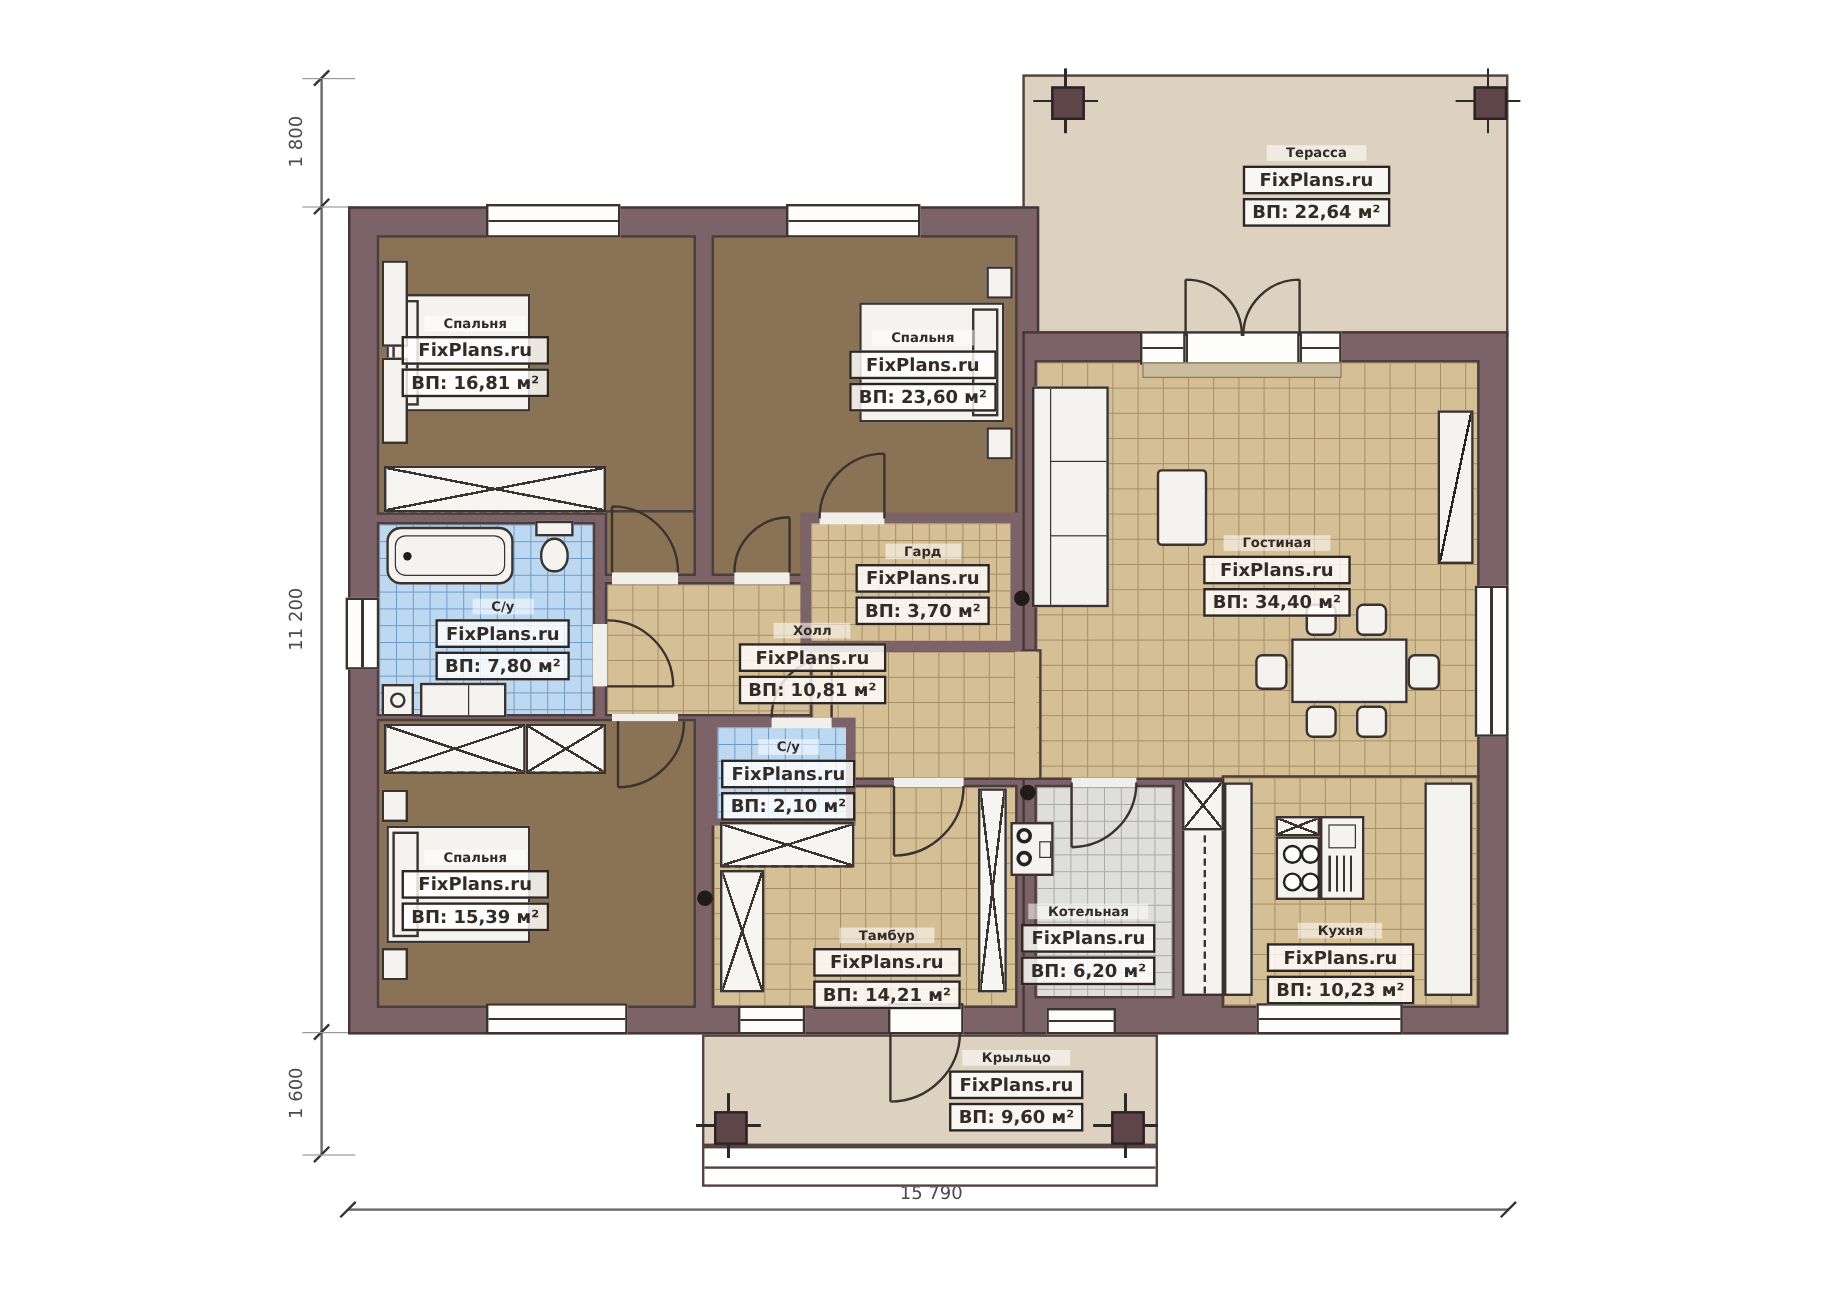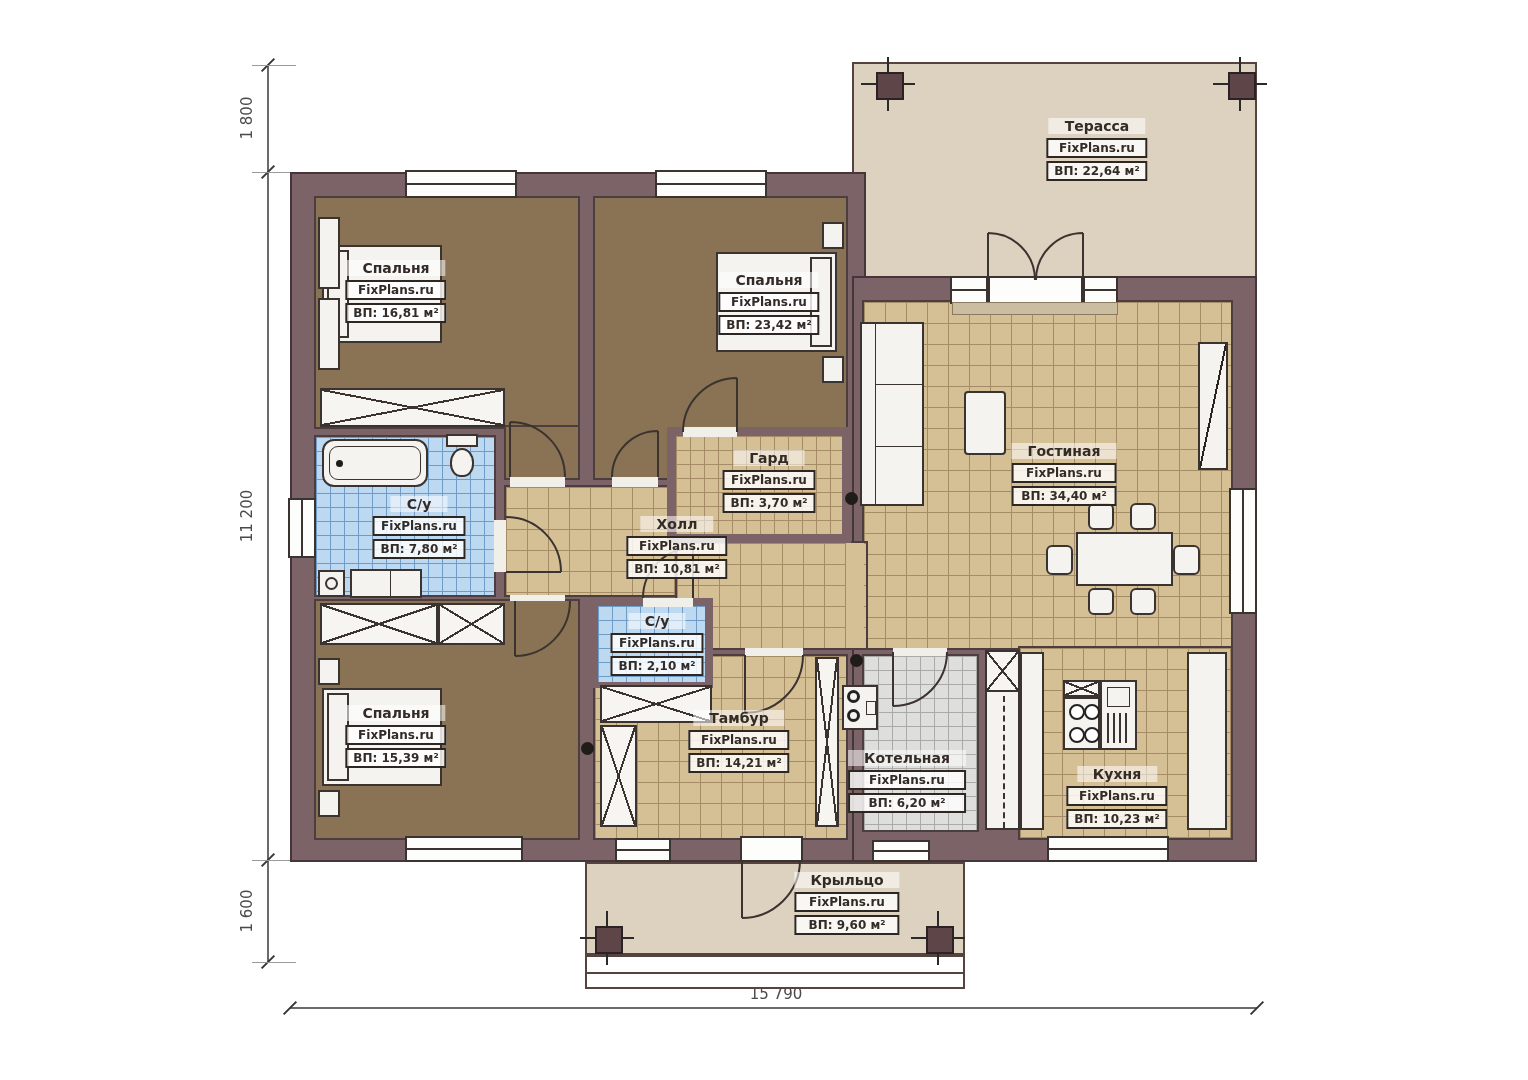--- a/index.html
+++ b/index.html
@@ -54,22 +54,22 @@
                      linear-gradient(to right,transparent calc(50% - 1px),#2a2a2a calc(50% - 1px),#2a2a2a calc(50% + 1px),transparent calc(50% + 1px));}
   .column .post{position:absolute;left:15px;top:15px;width:24px;height:24px;background:#5e4547;border:2px solid #2a2224;}
   
   .dimline{background:#6a6a6a;}
   .tick{background:#333;transform:rotate(-45deg);}
   .stub{background:#9a9a9a;}
   .dimtext{color:#4a4a4a;font-size:15px;text-align:center;white-space:nowrap;}
   .rot{transform:rotate(-90deg);}
   
   .rlabel{position:absolute;transform:translateX(-50%);text-align:center;z-index:40;color:#332b26;}
-  .rl-name{display:inline-block;background:rgba(255,255,255,0.55);font-weight:700;font-size:14px;padding:0 16px;}
-  .rl-box{background:rgba(255,255,255,0.82);border:2px solid #2e2620;font-weight:700;font-size:12px;
+  .rl-name{display:inline-block;background:rgba(255,255,255,0.55);font-weight:700;font-size:11px;padding:0 16px;}
+  .rl-box{background:rgba(255,255,255,0.82);border:2px solid #2e2620;font-weight:700;font-size:15px;
           padding:1px 6px;margin-top:3px;white-space:nowrap;}
   svg.overlay{position:absolute;left:0;top:0;z-index:30;pointer-events:none;}
 </style>
 </head>
 <body>
 
 <div class="stage">
 
   <div class="abs dimline" style="left:267px;top:65px;width:2px;height:897px"></div>
   <div class="abs tick" style="left:259px;top:64px;width:18px;height:2px"></div>
@@ -263,21 +263,21 @@
     <div class="rl-box">ВП: 22,64 м²</div>
   </div>
   <div class="rlabel" style="left:396px;top:258px">
     <div class="rl-name">Спальня</div>
     <div class="rl-box">FixPlans.ru</div>
     <div class="rl-box">ВП: 16,81 м²</div>
   </div>
   <div class="rlabel" style="left:769px;top:270px">
     <div class="rl-name">Спальня</div>
     <div class="rl-box">FixPlans.ru</div>
-    <div class="rl-box">ВП: 23,42 м²</div>
+    <div class="rl-box">ВП: 23,60 м²</div>
   </div>
   <div class="rlabel" style="left:769px;top:448px">
     <div class="rl-name">Гард</div>
     <div class="rl-box">FixPlans.ru</div>
     <div class="rl-box">ВП: 3,70 м²</div>
   </div>
   <div class="rlabel" style="left:1064px;top:441px">
     <div class="rl-name">Гостиная</div>
     <div class="rl-box">FixPlans.ru</div>
     <div class="rl-box">ВП: 34,40 м²</div>
@@ -295,21 +295,21 @@
   <div class="rlabel" style="left:657px;top:611px">
     <div class="rl-name">С/у</div>
     <div class="rl-box">FixPlans.ru</div>
     <div class="rl-box">ВП: 2,10 м²</div>
   </div>
   <div class="rlabel" style="left:396px;top:703px">
     <div class="rl-name">Спальня</div>
     <div class="rl-box">FixPlans.ru</div>
     <div class="rl-box">ВП: 15,39 м²</div>
   </div>
-  <div class="rlabel" style="left:739px;top:708px">
+  <div class="rlabel" style="left:739px;top:768px">
     <div class="rl-name">Тамбур</div>
     <div class="rl-box">FixPlans.ru</div>
     <div class="rl-box">ВП: 14,21 м²</div>
   </div>
   <div class="rlabel" style="left:907px;top:748px">
     <div class="rl-name">Котельная</div>
     <div class="rl-box">FixPlans.ru</div>
     <div class="rl-box">ВП: 6,20 м²</div>
   </div>
   <div class="rlabel" style="left:1117px;top:764px">

